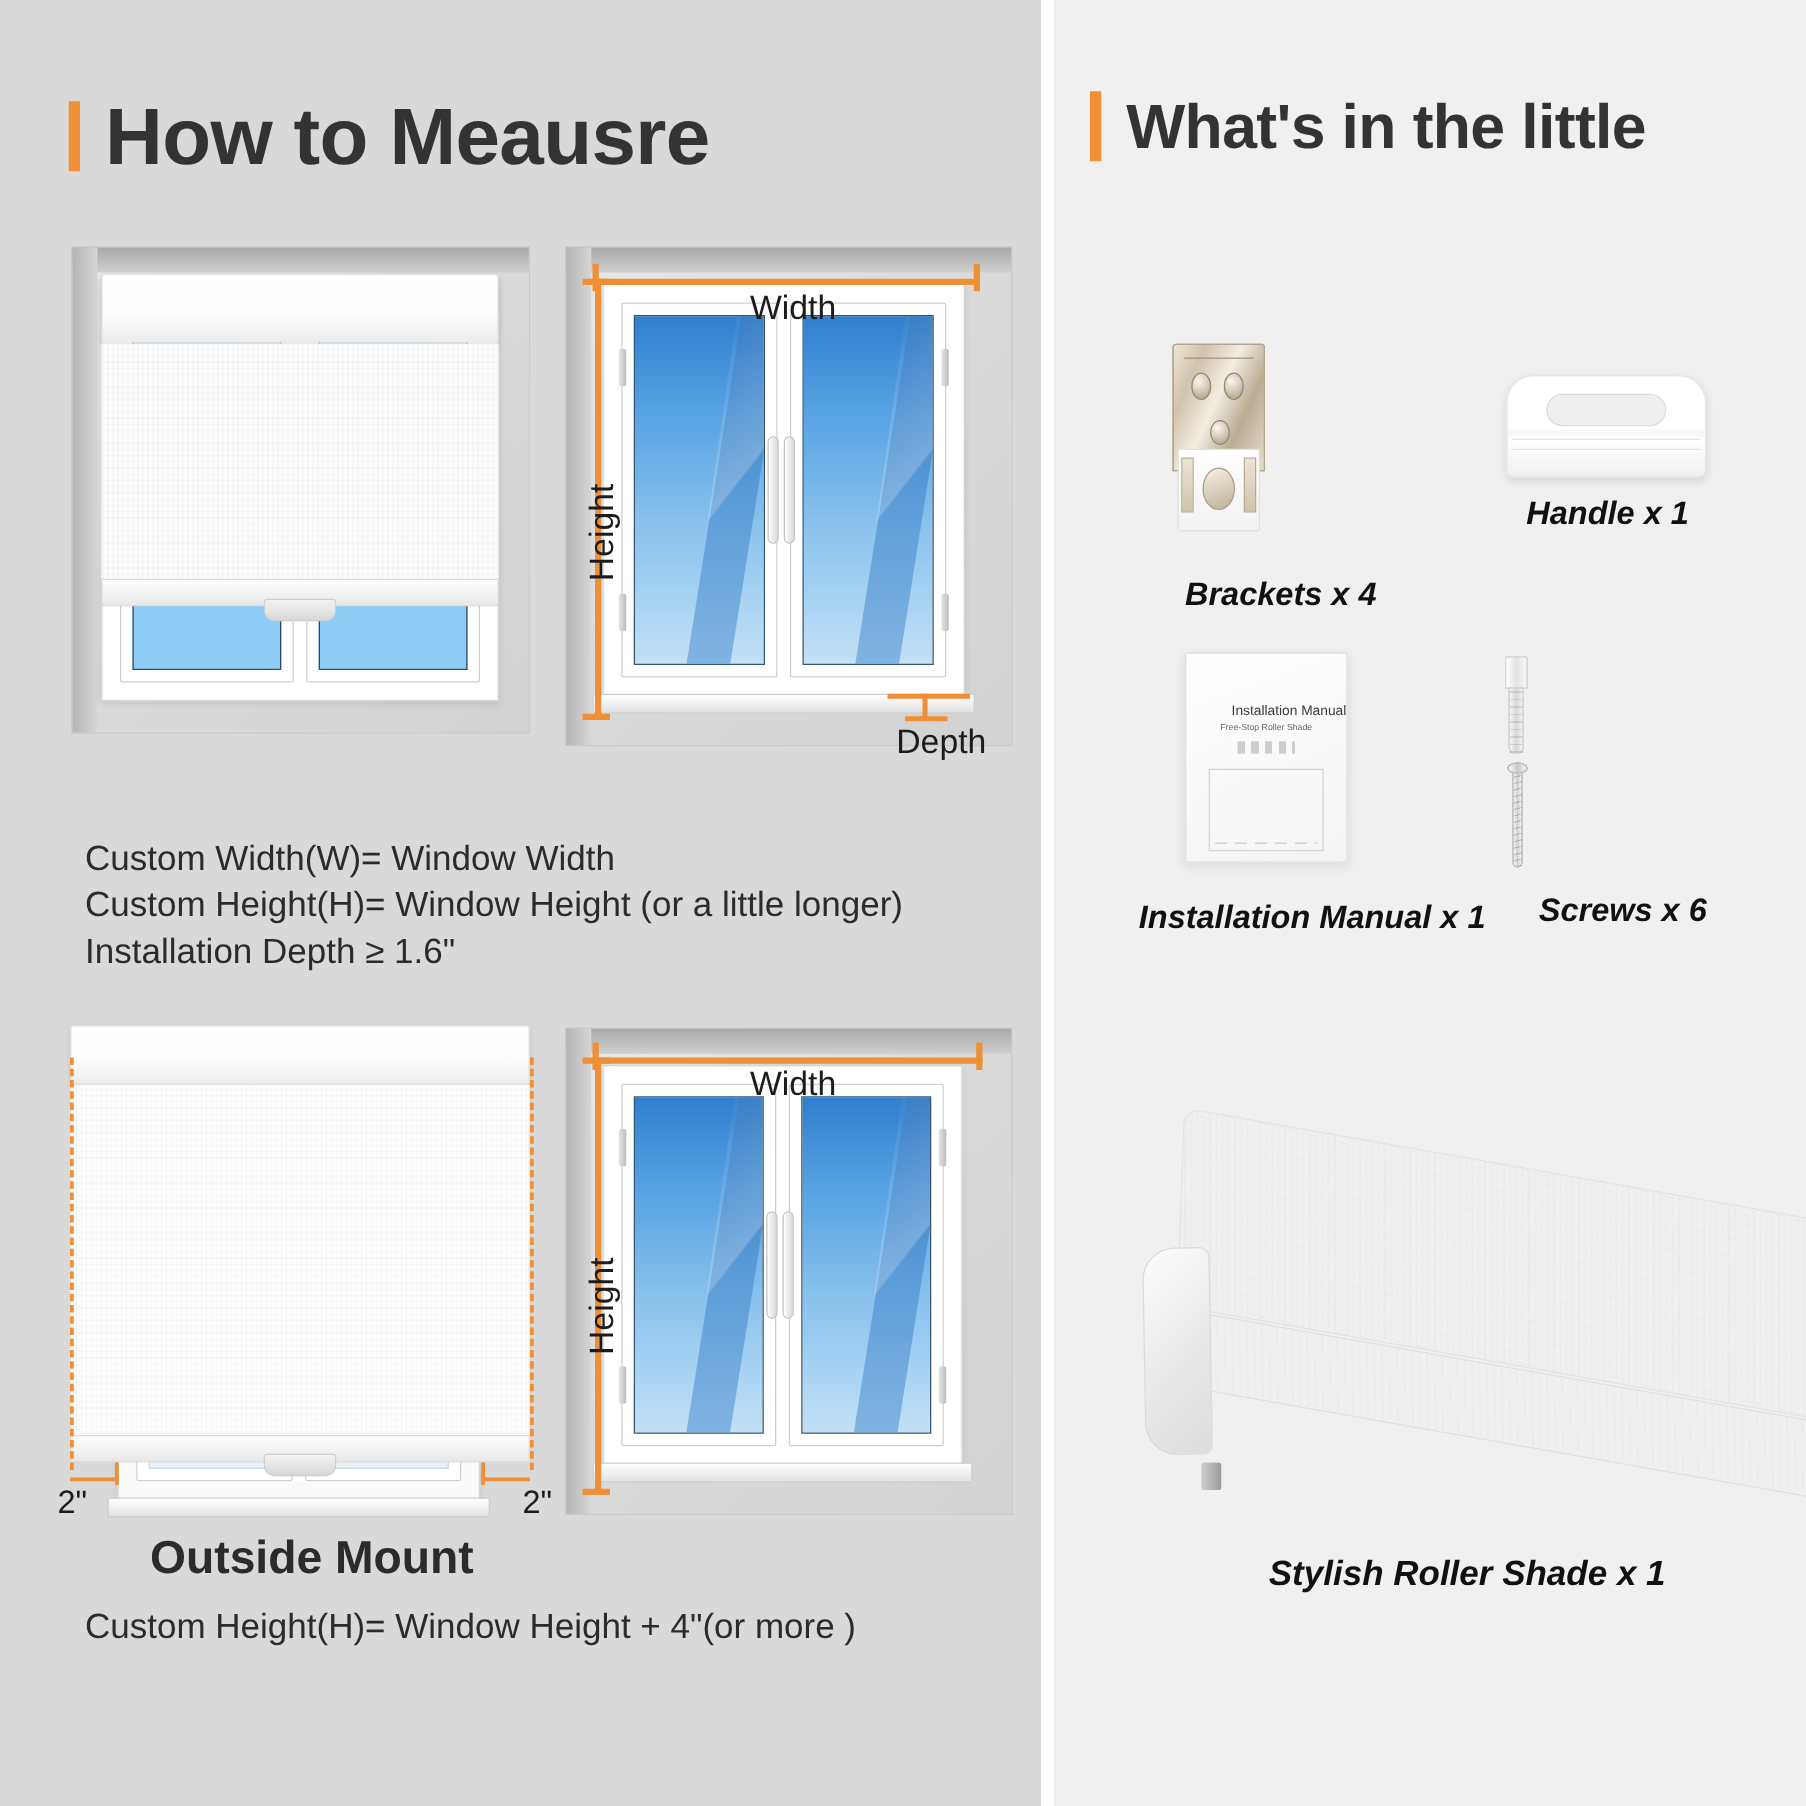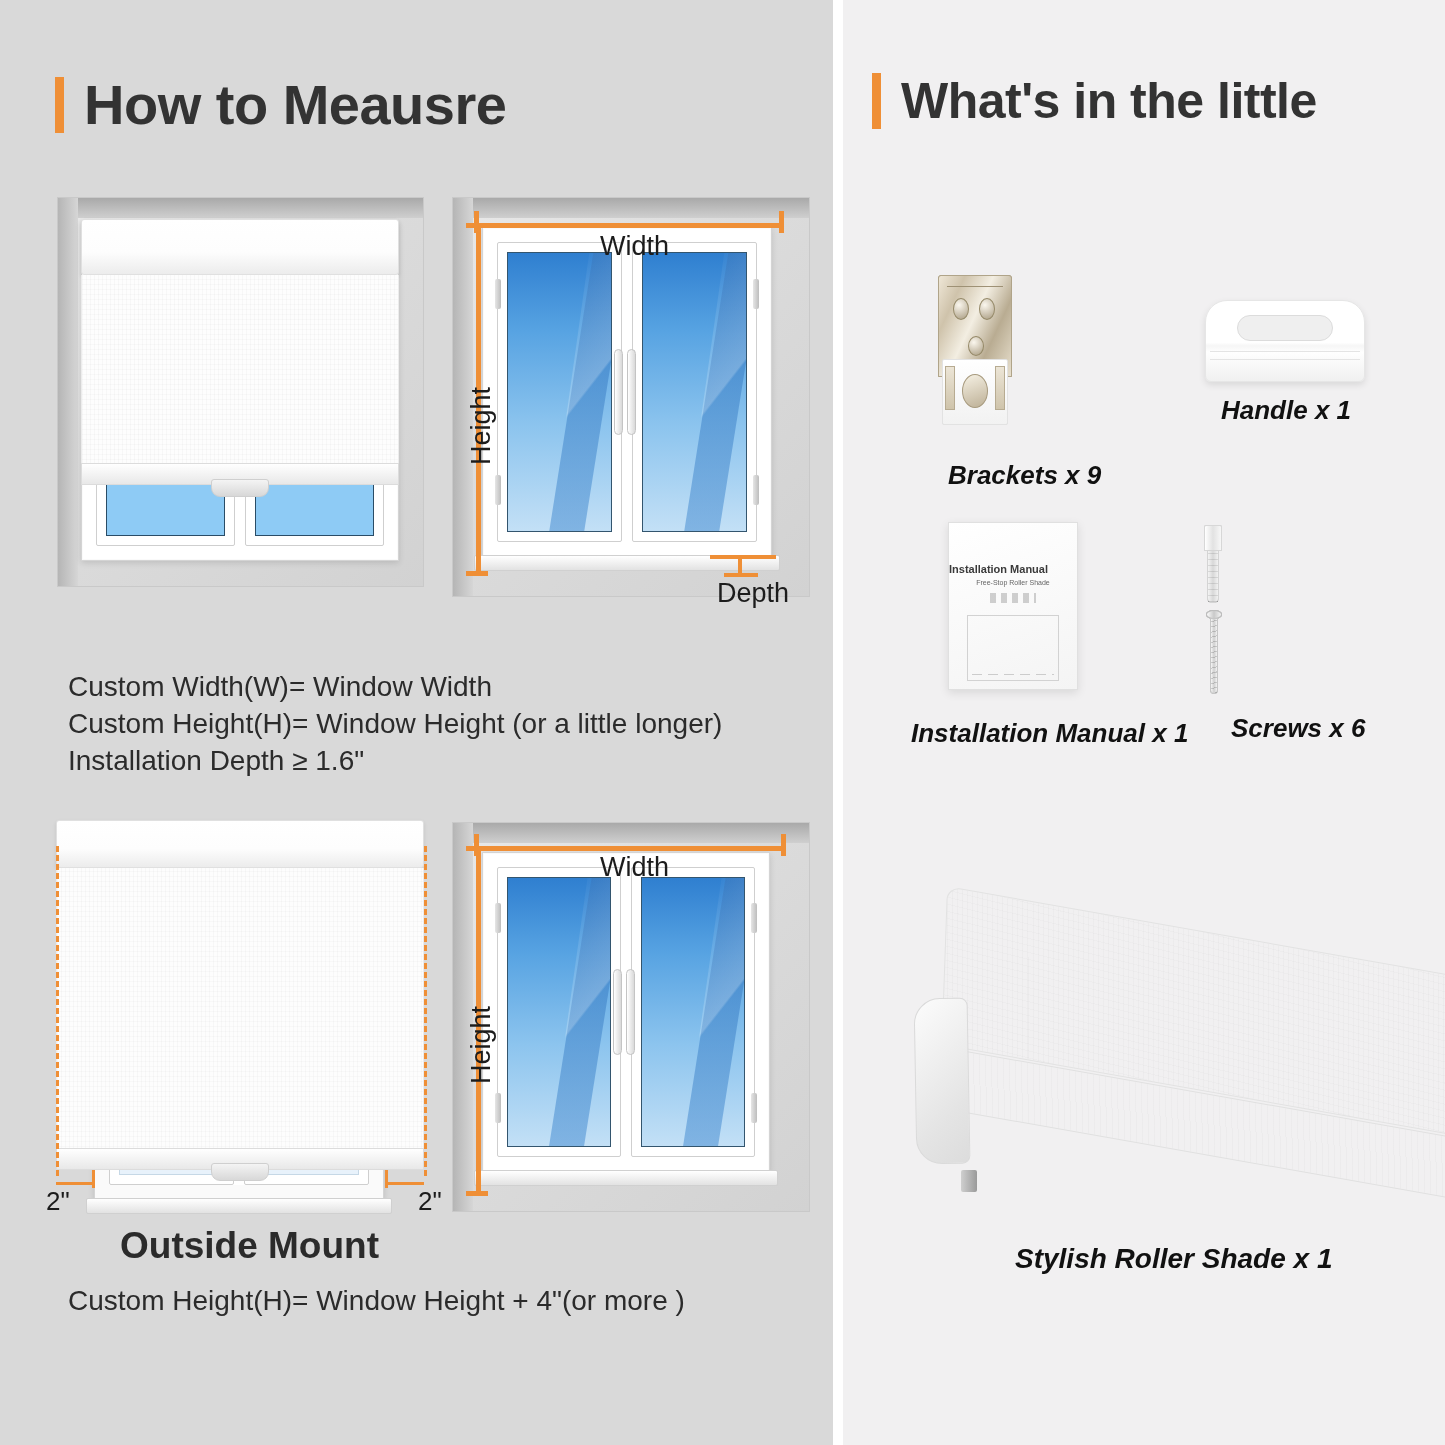--- a/index.html
+++ b/index.html
@@ -22,21 +22,21 @@
   }
   .panel-right {
     position:absolute; left:843px; top:0; width:602px; height:1445px;
     background:#f1f0f1;
   }
 
   
   .heading { position:absolute; display:flex; align-items:center; }
   .accent-bar { width:9px; height:56px; background:#ef8f36; flex:0 0 auto; }
   .heading-text {
-    margin-left:20px; font-size:56px; font-weight:bold; color:#333333;
+    margin-left:20px; font-size:64px; font-weight:bold; color:#333333;
     letter-spacing:-0.5px; white-space:nowrap;
   }
   #heading-left { left:55px; top:72px; }
   #heading-right { left:872px; top:72px; }
   #heading-right .heading-text { font-size:50px; }
 
   
   .mount-title {
     position:absolute; font-size:37px; font-weight:bold; color:#2b2b2b;
     white-space:nowrap;
@@ -252,21 +252,21 @@
 
   
   .manual {
     position:absolute;
     background: linear-gradient(160deg,#ffffff,#f4f4f4);
     border:1px solid #e0e0e0;
     box-shadow:0 3px 9px rgba(0,0,0,.10);
   }
   .manual-title {
     position:absolute; left:0; right:0; top:40px;
-    text-align:left; font-size:11px; font-weight:bold; color:#3a3a3a;
+    text-align:right; font-size:11px; font-weight:normal; color:#3a3a3a;
   }
   .manual-sub {
     position:absolute; left:0; right:0; top:56px;
     text-align:center; font-size:7px; color:#666666;
   }
   .manual-scribble {
     position:absolute; left:32%; top:70px; width:36%; height:10px;
     background: repeating-linear-gradient(90deg,#bbb 0 6px, transparent 6px 11px);
     opacity:.7;
   }
@@ -539,21 +539,21 @@
           <div class="bracket-slot" style="left:40px; top:22px; width:16px; height:22px;"></div>
           <div class="bracket-slot" style="left:29px; top:60px; width:16px; height:20px;"></div>
         </div>
         <div class="bracket-plastic">
           <div class="bracket-rib" style="left:2px;"></div>
           <div class="bracket-rib" style="right:2px;"></div>
           <div class="bracket-oval"></div>
         </div>
       </div>
     </div>
-    <div class="pkg-label" style="left:105px; top:460px;">Brackets x 9</div>
+    <div class="pkg-label" style="left:105px; top:460px;">Brackets x 4</div>
 
     <div class="handle-art" style="left:362px; top:300px; width:160px; height:82px;">
       <div class="handle-slot"></div>
       <div class="handle-seam" style="top:50px;"></div>
       <div class="handle-seam" style="top:58px;"></div>
     </div>
     <div class="pkg-label" style="left:378px; top:395px;">Handle x 1</div>
 
     <div class="manual" style="left:105px; top:522px; width:130px; height:168px;">
       <div class="manual-title">Installation Manual</div>

